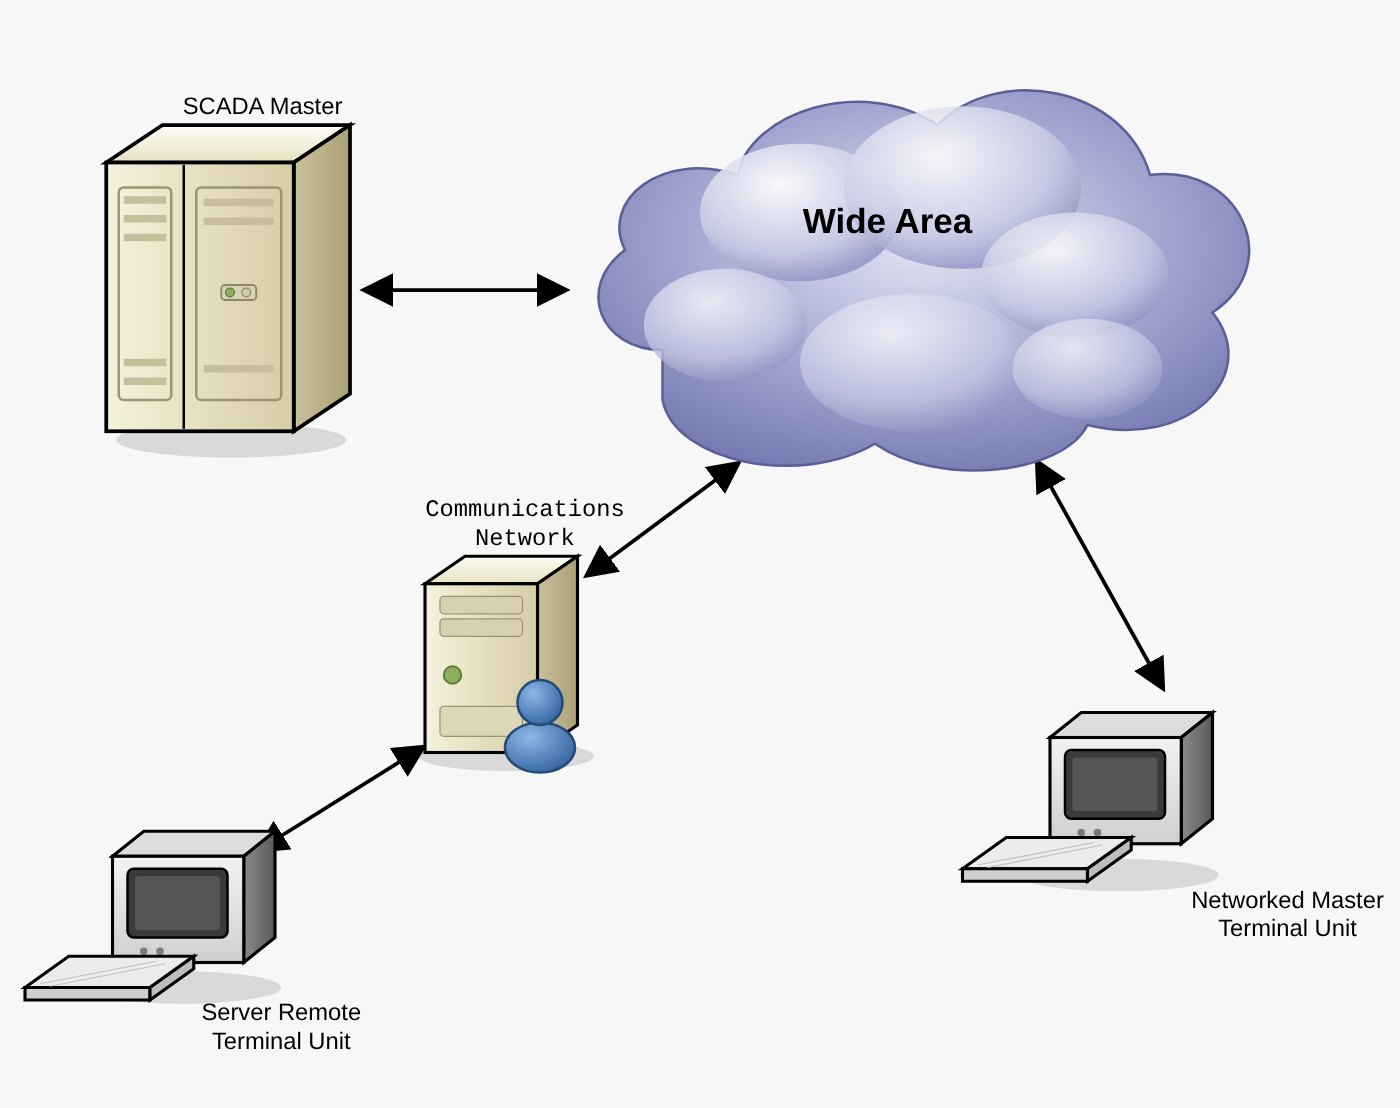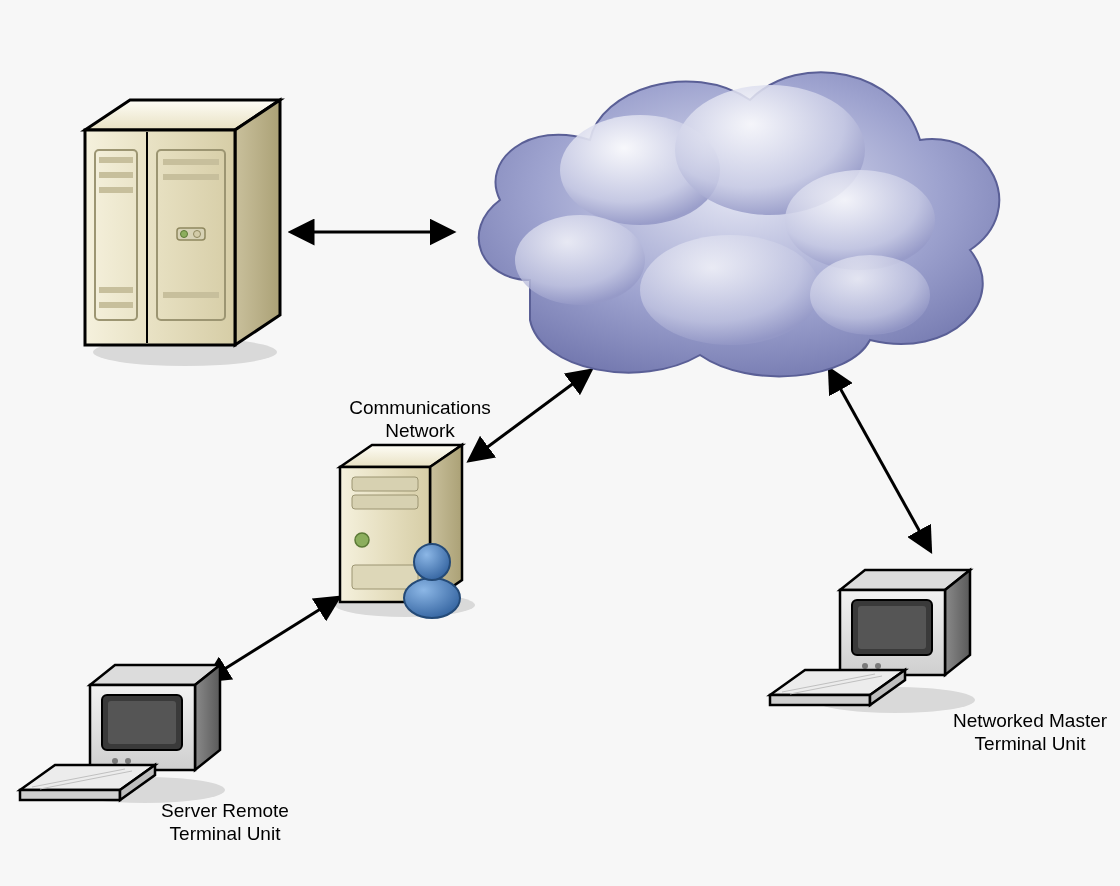--- a/index.html
+++ b/index.html
@@ -121,21 +121,21 @@
       <ellipse cx="170" cy="110" rx="80" ry="55" fill="url(#cloudLight)" opacity="0.9"></ellipse>
       <ellipse cx="300" cy="90" rx="95" ry="65" fill="url(#cloudLight)" opacity="0.85"></ellipse>
       <ellipse cx="390" cy="160" rx="75" ry="50" fill="url(#cloudLight)" opacity="0.8"></ellipse>
       <ellipse cx="110" cy="200" rx="65" ry="45" fill="url(#cloudLight)" opacity="0.75"></ellipse>
       <ellipse cx="260" cy="230" rx="90" ry="55" fill="url(#cloudLight)" opacity="0.7"></ellipse>
       <ellipse cx="400" cy="235" rx="60" ry="40" fill="url(#cloudLight)" opacity="0.7"></ellipse>
     </g>
   </svg>
 
   <div class="cloud-title" style="left:560px; top:160px; width:300px;">
-    <br>
+    <span>Wide Area</span><br>
   </div>
 
   <svg class="full" viewBox="0 0 1120 886" style="z-index:6">
     <g transform="translate(85,100)">
 
       <polygon points="0,30 45,0 195,0 150,30" fill="url(#srvTop)" stroke="#000" stroke-width="3"></polygon>
 
       <polygon points="150,30 195,0 195,215 150,245" fill="url(#srvSide)" stroke="#000" stroke-width="3"></polygon>
 
       <rect x="0" y="30" width="150" height="215" fill="url(#srvFront)" stroke="#000" stroke-width="3"></rect>
@@ -152,20 +152,23 @@
       <rect x="72" y="50" width="68" height="170" rx="4" fill="none" stroke="#9c9572" stroke-width="2"></rect>
       <line x1="78" y1="62" x2="134" y2="62" stroke="#c7bf9c" stroke-width="6"></line>
       <line x1="78" y1="77" x2="134" y2="77" stroke="#c7bf9c" stroke-width="6"></line>
       <line x1="78" y1="195" x2="134" y2="195" stroke="#c7bf9c" stroke-width="6"></line>
 
       <rect x="92" y="128" width="28" height="12" rx="3" fill="#d7d2b5" stroke="#8f885f" stroke-width="1.5"></rect>
       <circle cx="99" cy="134" r="3.5" fill="#8cae5d" stroke="#5c7a36"></circle>
       <circle cx="112" cy="134" r="3.5" fill="#d2cba8" stroke="#8f885f"></circle>
     </g>
   </svg>
+  <div class="node-label" style="left:120px; top:75px; width:180px;">
+    <span>SCADA Master</span>
+  </div>
 
   <svg class="full" viewBox="0 0 1120 886" style="z-index:6">
     <g transform="translate(340,445)">
 
       <polygon points="0,22 32,0 122,0 90,22" fill="url(#srvTop)" stroke="#000" stroke-width="2.5"></polygon>
 
       <polygon points="90,22 122,0 122,135 90,157" fill="url(#srvSide)" stroke="#000" stroke-width="2.5"></polygon>
 
       <rect x="0" y="22" width="90" height="135" fill="url(#srvFront)" stroke="#000" stroke-width="2.5"></rect>
 
@@ -173,21 +176,21 @@
       <rect x="12" y="50" width="66" height="14" rx="3" fill="#d7d1b1" stroke="#9c9572"></rect>
       <circle cx="22" cy="95" r="7" fill="#8cae5d" stroke="#5c7a36" stroke-width="1.5"></circle>
       <rect x="12" y="120" width="66" height="24" rx="3" fill="#ddd7b8" stroke="#9c9572"></rect>
 
       <g transform="translate(70,95)">
         <ellipse cx="22" cy="58" rx="28" ry="20" fill="url(#personGrad)" stroke="#244a77" stroke-width="2"></ellipse>
         <circle cx="22" cy="22" r="18" fill="url(#personGrad)" stroke="#244a77" stroke-width="2"></circle>
       </g>
     </g>
   </svg>
-  <div class="node-label" style="left:330px; top:397px; width:180px;">
+  <div class="node-label" style="left:330px; top:397px; width:180px;font-family:Liberation Mono, monospace;">
     <span>Communications</span><br>
     <span>Network</span>
   </div>
 
   <svg class="full" viewBox="0 0 1120 886" style="z-index:6">
     <g transform="translate(60,665)">
 
       <polygon points="30,20 55,0 160,0 135,20" fill="#dcdcdc" stroke="#000" stroke-width="2.5"></polygon>
       <polygon points="135,20 160,0 160,85 135,105" fill="url(#monSide)" stroke="#000" stroke-width="2.5"></polygon>
       <rect x="30" y="20" width="105" height="85" fill="url(#monFace)" stroke="#000" stroke-width="2.5"></rect>

